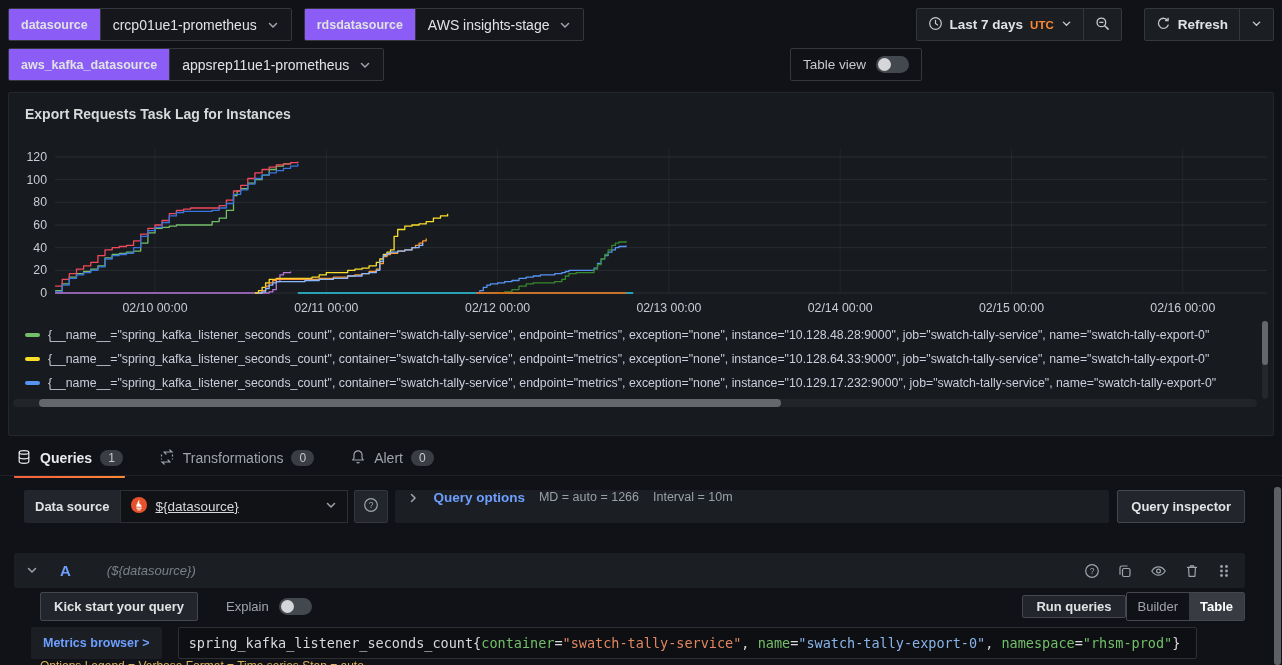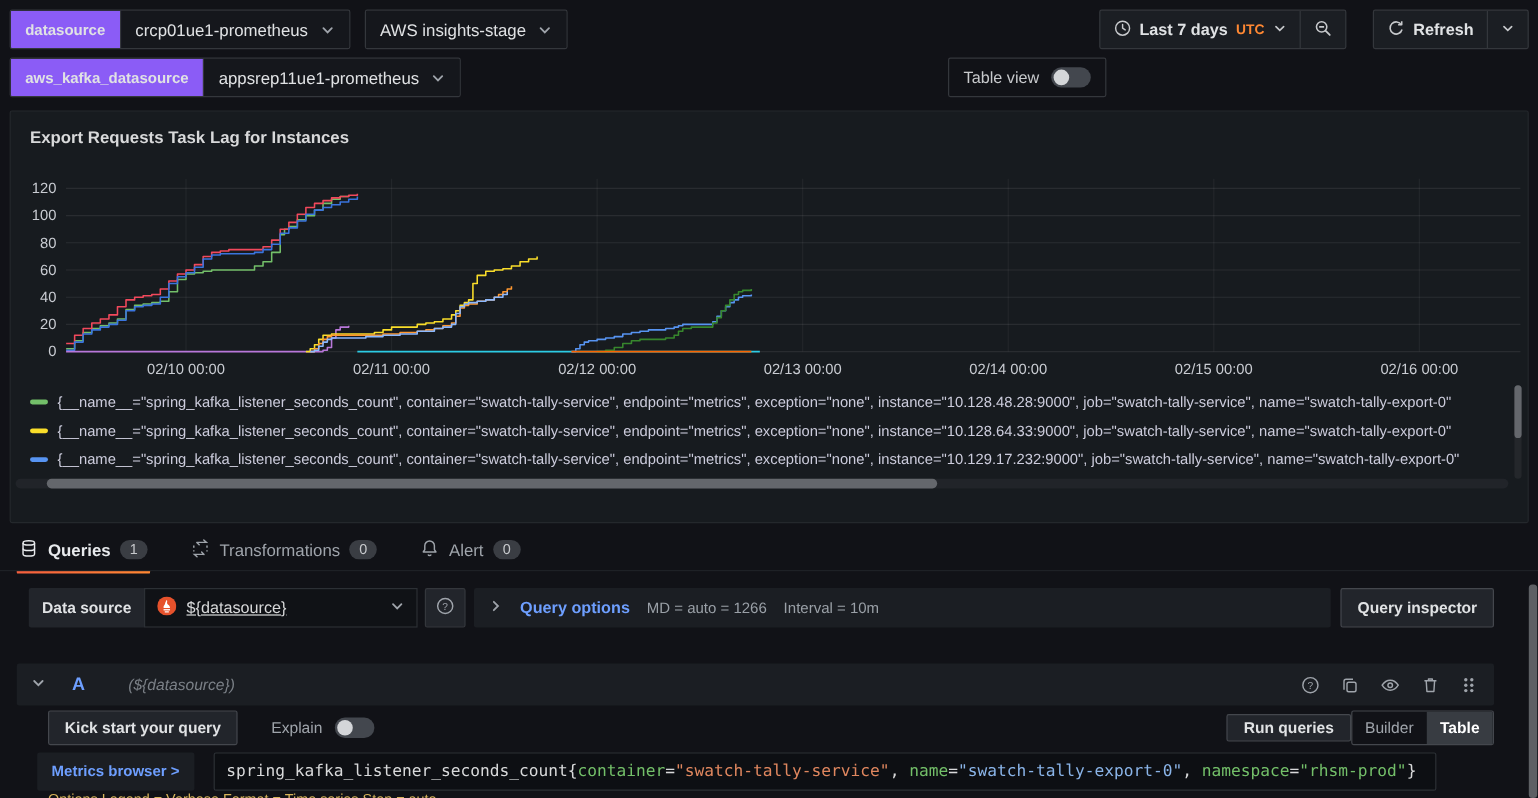--- a/index.html
+++ b/index.html
@@ -45,21 +45,21 @@
   .tab.active { color:#e8eaed; font-weight:700; }
   .badge { background:#3a3d43; color:#c7c9cc; border-radius:10px; font-size:12px; font-weight:400; padding:1px 8px; }
   .tab .underline { position:absolute; bottom:-3px; left:0; right:0; height:3px; border-radius:1px; background:linear-gradient(90deg,#f55f3e,#ff8833); }
 
   
   .ds-row { position:absolute; top:490px; left:24px; right:37px; height:33px; display:flex; align-items:stretch; }
   .ds-label { background:#22252b; border-radius:2px 0 0 2px; display:flex; align-items:center; padding:0 11px; font-size:13px; font-weight:700; color:#e0e2e4; }
   .ds-select { background:#101216; border:1px solid #2c3035; display:flex; align-items:center; gap:8px; width:228px; padding:0 10px; font-size:13.5px; cursor:pointer;text-decoration:underline; }
   .ds-select .grow { flex:1; }
   .help-btn { margin-left:6px; width:34px; border:1px solid #34373c; border-radius:2px; background:#22252b; display:flex; align-items:center; justify-content:center; cursor:pointer; }
-  .opts-bar { flex:1; margin-left:7px; margin-right:8px; background:#1b1e23; display:flex; align-items:center; gap:14px; padding:0 12px; border-radius:2px; cursor:pointer; }
+  .opts-bar { flex:1; margin-left:7px; margin-right:8px; background:#1b1e23; display:flex; gap:14px; padding:0 12px; border-radius:2px; cursor:pointer; }
   .qo-link { color:#6e9fff; font-size:13.5px; font-weight:600; }
   .qo-meta { color:#9aa0a7; font-size:12.5px; }
   .btn { border:1px solid #44474d; border-radius:2px; background:#22252b; color:#e0e2e4; font-family:inherit; font-size:13px; font-weight:700; padding:0 13px; cursor:pointer; }
 
   
   .rowA { position:absolute; top:553px; left:14px; right:37px; height:35px; background:#1b1e23; border-radius:2px; display:flex; align-items:center; padding:0 12px; cursor:pointer; }
   .refid { color:#6e9fff; font-weight:700; font-size:15px; margin-left:22px; }
   .refds { color:#7b8087; font-style:italic; font-size:13px; margin-left:36px; }
   .rowA-icons { margin-left:auto; display:flex; align-items:center; gap:13px; }
   .icon-btn { background:none; border:none; padding:2px; cursor:pointer; display:flex; }
@@ -98,20 +98,21 @@
         <div class="var-value">
           <span>crcp01ue1-prometheus</span>
           <span>
               <svg width="12" height="12" viewBox="0 0 12 12">
                 <path d="M2.5 4.5 6 8l3.5-3.5" stroke="#9fa4ab" stroke-width="1.5" fill="none" stroke-linecap="round"></path>
               </svg>
             </span>
         </div>
       </div>
       <div class="var-group">
+        <div class="var-label">rdsdatasource</div>
         <div class="var-value">
           <span>AWS insights-stage</span>
           <span>
               <svg width="12" height="12" viewBox="0 0 12 12">
                 <path d="M2.5 4.5 6 8l3.5-3.5" stroke="#9fa4ab" stroke-width="1.5" fill="none" stroke-linecap="round"></path>
               </svg>
             </span>
         </div>
       </div>
     </div>

